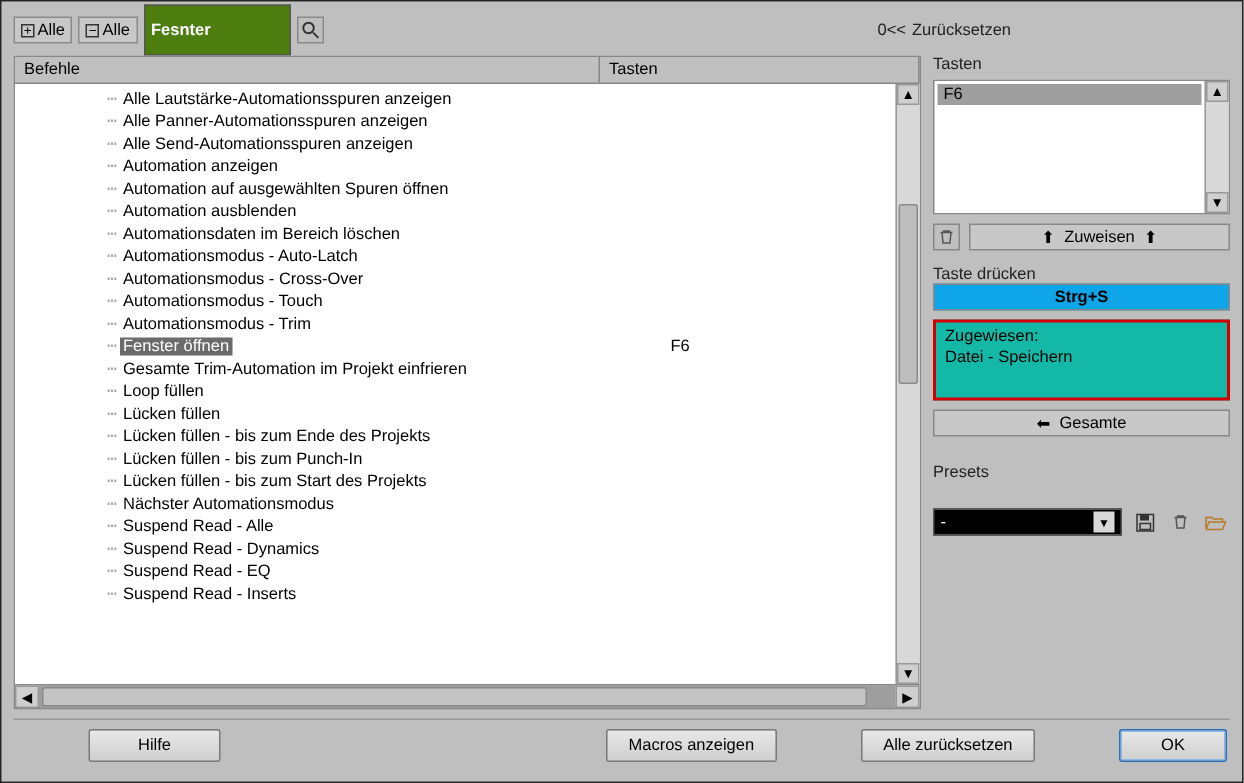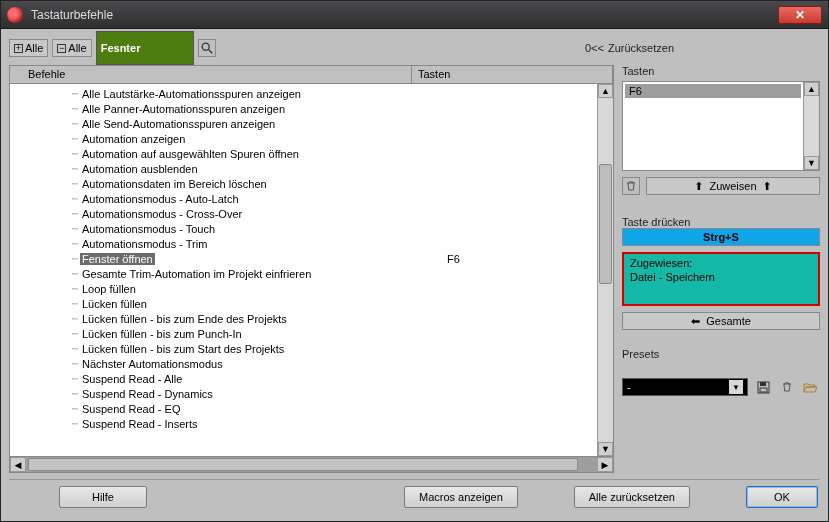--- a/index.html
+++ b/index.html
@@ -20,21 +20,21 @@
   .searchbox { background:#4d7c0f; color:#fff; border:1px solid #555; height:34px; width:98px; padding:0 4px; font-weight:bold;}
   .mag { width:18px; height:18px; display:flex; align-items:center; justify-content:center; border:1px solid #8a8a8a; cursor:pointer;}
   .mag svg { width:14px; height:14px; }
   .reset-link { margin-left:auto; display:flex; align-items:center; gap:4px; color:#222; }
   
   .main { flex:1; display:flex; gap:8px; overflow:hidden; }
   
   .left { flex:1; display:flex; flex-direction:column; border:1px solid #888; background:#c8c8c8;}
   .col-headers { display:flex; background:#c0c0c0; border-bottom:1px solid #888; height:18px;}
   .col-h { padding:2px 6px; border-right:1px solid #888; }
-  .col-h.befehle { width:390px;margin-left:12px; }
+  .col-h.befehle { width:390px; }
   .col-h.tasten { flex:1; }
   
   .list-wrap { flex:1; display:flex; overflow:hidden; background:#fff;}
   .list { flex:1; overflow:hidden; padding-top:2px;}
   .row { display:flex; height:15px; align-items:center; }
   .row .tree-indent { width:70px; display:flex; justify-content:flex-end; color:#aaa; padding-right:2px; font-family:monospace;}
   .row .label { flex:1; white-space:nowrap; }
   .row .key { width:150px; }
   .row.selected .label-inner { background:#6b6b6b; color:#fff; padding:0 2px; }
   .label-inner { padding:0 2px; }
@@ -53,21 +53,21 @@
   .r-label { color:#222; }
   .key-list { height:90px; border:1px solid #888; background:#fff; display:flex;}
   .key-list .kl-inner{flex:1; padding:2px;}
   .key-list .kl-row { background:#9e9e9e; color:#000; padding:1px 4px; width:176px;}
   
   .bin-assign { display:flex; align-items:center; gap:6px; margin-top:2px;}
   .bin { width:18px; height:18px; border:1px solid #888; display:flex; align-items:center; justify-content:center; cursor:pointer;}
   .assign-btn { flex:1; border:1px solid #888; background:#c8c8c8; height:18px; display:flex; align-items:center; justify-content:center; gap:6px; cursor:pointer;}
   .arrow-up { font-size:11px; }
   
-  .pressed-row { margin-top:17px;}
+  .pressed-row { margin-top:6px;}
   .pressed-field { border:1px solid #888; background:#0ea5e9; height:18px; text-align:center; font-weight:bold; line-height:16px;}
   
   .assigned-box { border:2px solid #d40000; background:#14b8a6; padding:2px 6px 20px 6px; margin-top:2px;}
   .assigned-box div { line-height:14px; }
   
   .auswahl-btn { border:1px solid #888; background:#c8c8c8; height:18px; display:flex; align-items:center; justify-content:center; gap:6px; cursor:pointer; margin-top:2px;}
   
   .presets-row { margin-top:14px; display:flex; align-items:center; gap:6px;}
   .preset-dd { flex:1; height:18px; background:#000; border:1px solid #555; color:#fff; padding:0 4px; display:flex; align-items:center; justify-content:space-between; cursor:pointer;}
   .preset-dd .dd-arrow{ background:#d8d8d8; color:#000; width:14px; height:14px; display:flex; align-items:center; justify-content:center; font-size:8px;}
@@ -77,25 +77,20 @@
   .footer { height:34px; display:flex; align-items:center; gap:8px; padding:0 2px; border-top:1px solid #999; margin-top:6px;}
   .btn { height:22px; border:1px solid #7a7a7a; background:linear-gradient(#e8e8e8,#cfcfcf); padding:0 14px; border-radius:2px; cursor:pointer; display:flex; align-items:center;margin-left:48px;}
   .btn.help{ width:88px; justify-content:center;}
   .btn.primary { border:1px solid #2a6fb5; box-shadow:0 0 0 1px #8ab8e8 inset; }
   .footer .spacer{flex:1;}
 </style>
 </head>
 <body>
 
 <div class="window">
-  <div class="titlebar">
-    <div class="icon"></div>
-    <div class="title">Tastaturbefehle</div>
-    <div class="close">✕</div>
-  </div>
 
   <div class="client">
     <div class="toolbar-row">
       <div class="tb-btn">
         <span class="sq">+</span>
         <span>Alle</span>
       </div>
       <div class="tb-btn">
         <span class="sq">−</span>
         <span>Alle</span>

